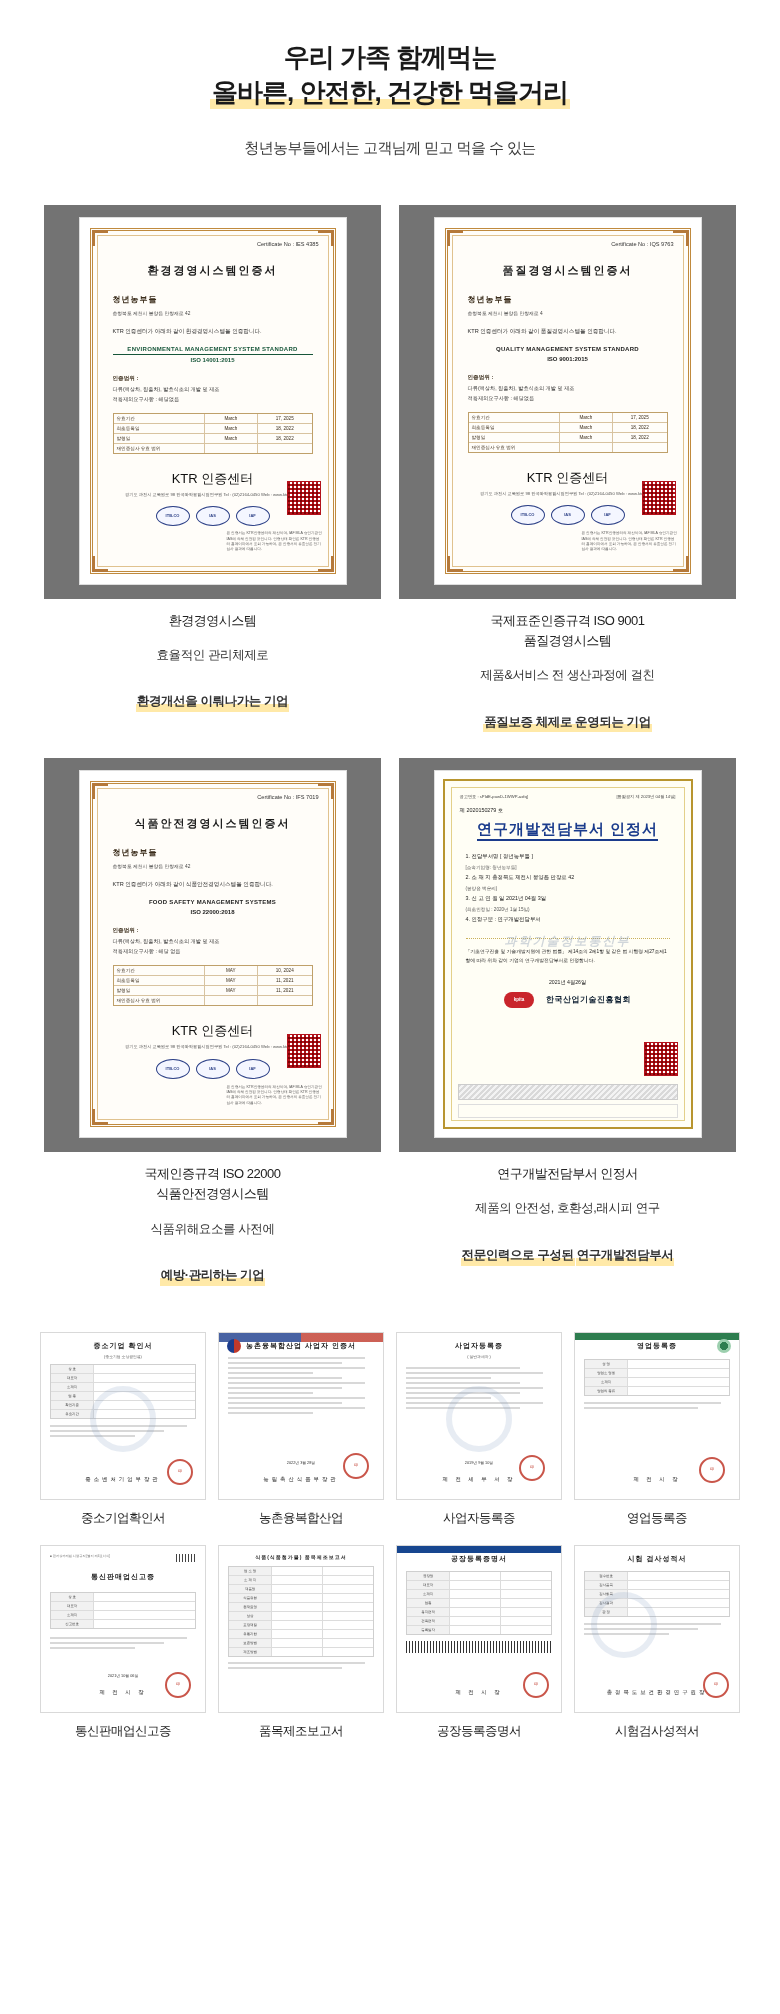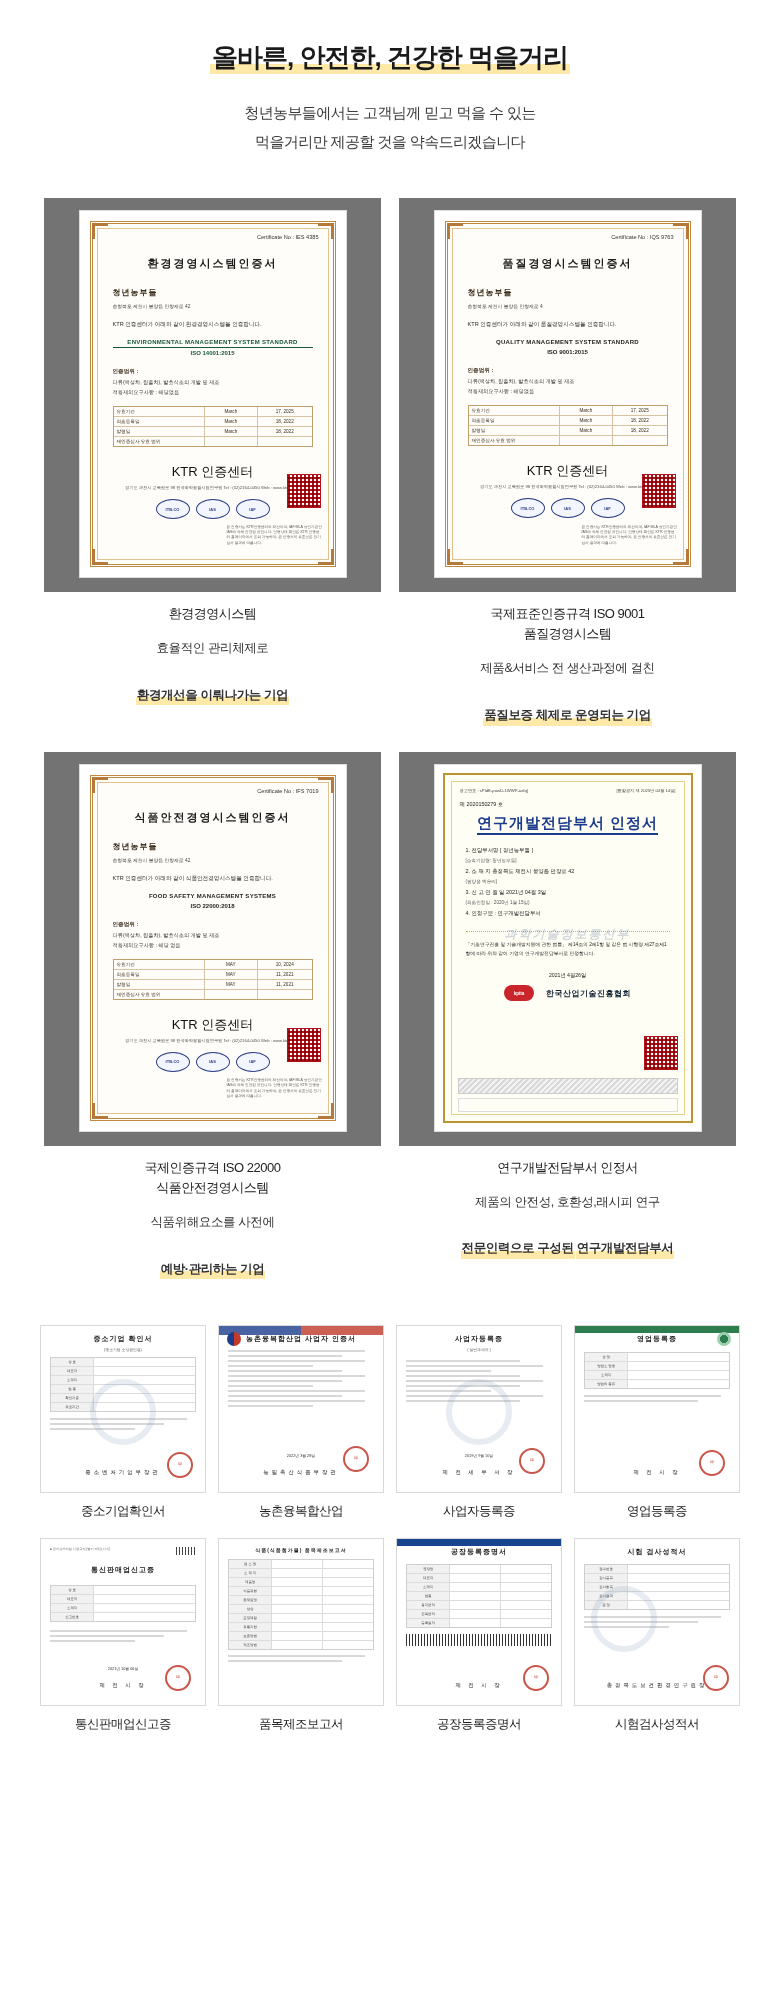--- a/index.html
+++ b/index.html
@@ -229,26 +229,26 @@
     width: 66px; height: 66px; border-radius: 50%;
     border: 6px solid rgba(120,150,190,.18);
   }
 </style>
 </head>
 <body>
 
 <div class="page">
 
   <div class="hero">
+    <div class="hero-line1">우리 가족 함께먹는</div>
     <div class="hero-line2">
       <span class="hl"><span class="wrapz">올바른, 안전한, 건강한 먹을거리</span></span>
     </div>
     <div class="hero-sub">
       <div>청년농부들에서는 고객님께 믿고 먹을 수 있는</div>
-      <div>먹을거리만 제공할 것을 약속드리겠습니다</div>
     </div>
   </div>
 
   <div class="cert-grid">
 
     <div class="cert-cell">
       <div class="cert-frame">
         <div class="cert-paper">
           <div class="ktr">
             <div class="ktr-inner"></div>

